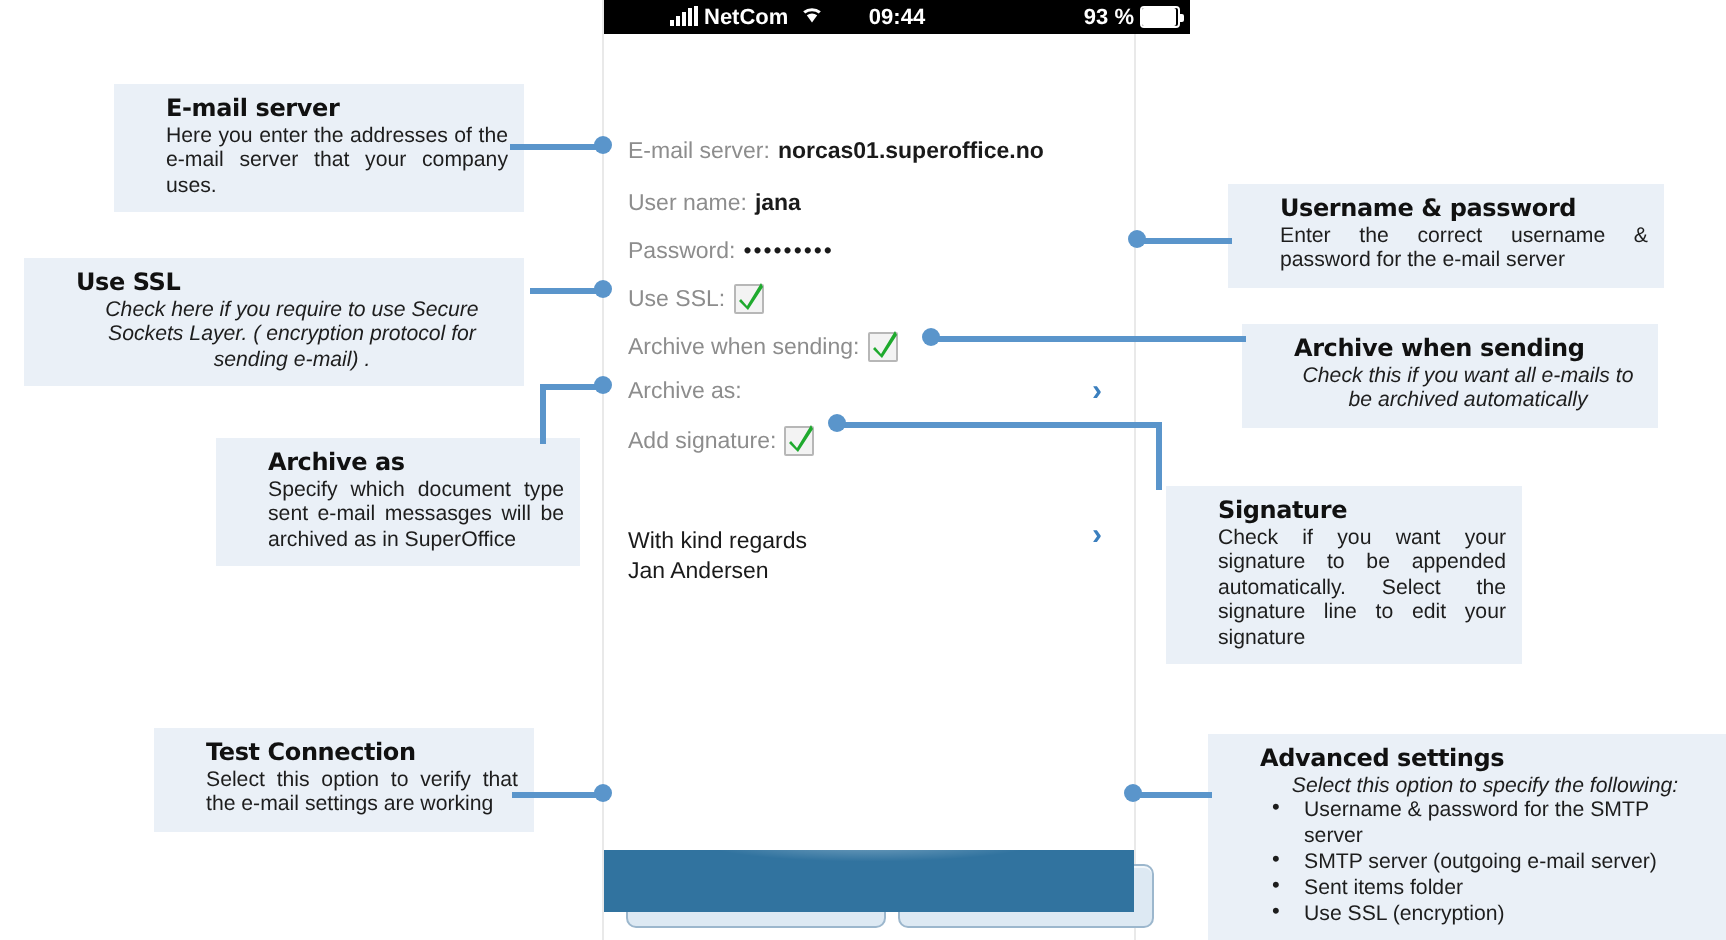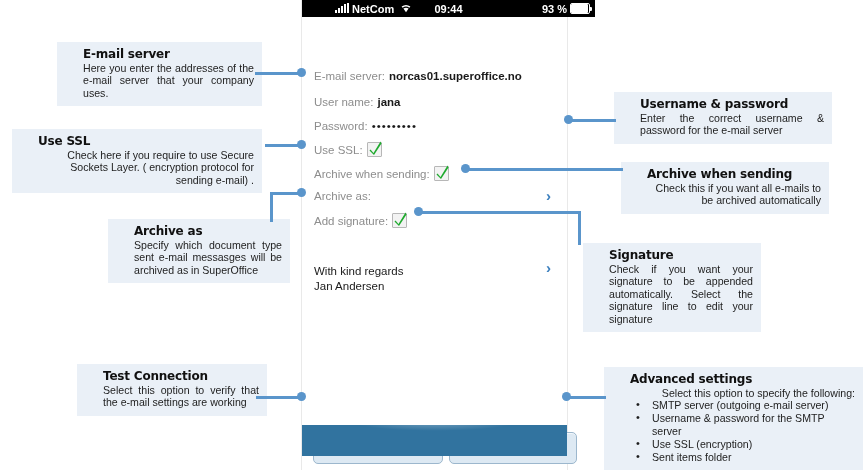--- a/index.html
+++ b/index.html
@@ -98,21 +98,21 @@
     padding:5px 8px 7px 26px;box-sizing:border-box;
   }
   .note h4{
     margin:0 0 1px 0;font-size:12px;font-weight:bold;color:#111;
     font-family:"DejaVu Sans", sans-serif;letter-spacing:-.2px;
   }
   .note p{
     margin:0;font-size:10.6px;color:#1d1d1d;line-height:12.4px;
     text-align:justify;
   }
-  .note p.nj{text-align:right;}
+  .note p.nj{text-align:center;font-style:italic;}
   .note ul{margin:0;padding:0;list-style:none;}
   .note li{
     font-size:10.6px;color:#1d1d1d;line-height:13px;
     padding-left:22px;position:relative;
   }
   .note li::before{content:"\2022";position:absolute;left:6px;top:-1px;font-size:11px;}
 
   .ln{position:absolute;background:#5a95cb;}
   .lnh{height:3px;}
   .lnv{width:3px;}
@@ -265,22 +265,22 @@
     <p>Check if you want your signature to be appended automatically. Select the signature line to edit your signature</p>
   </div>
   <div class="ln lnh" style="left:418px;top:211px;width:163px;"></div>
   <div class="ln lnv" style="left:578px;top:211px;height:34px;"></div>
   <div class="dot" style="left:414px;top:207px;"></div>
 
   <div class="note" style="left:604px;top:367px;width:259px;">
     <h4>Advanced settings</h4>
     <p class="nj">Select this option to specify the following:</p>
     <ul>
+      <li>Username &amp; password for the SMTP server</li>
       <li>SMTP server (outgoing e-mail server)</li>
-      <li>Username &amp; password for the SMTP server</li>
+      <li>Sent items folder</li>
       <li>Use SSL (encryption)</li>
-      <li>Sent items folder</li>
     </ul>
   </div>
   <div class="ln lnh" style="left:566px;top:396px;width:40px;"></div>
   <div class="dot" style="left:562px;top:392px;"></div>
 
 </div>
 
 </body></html>

